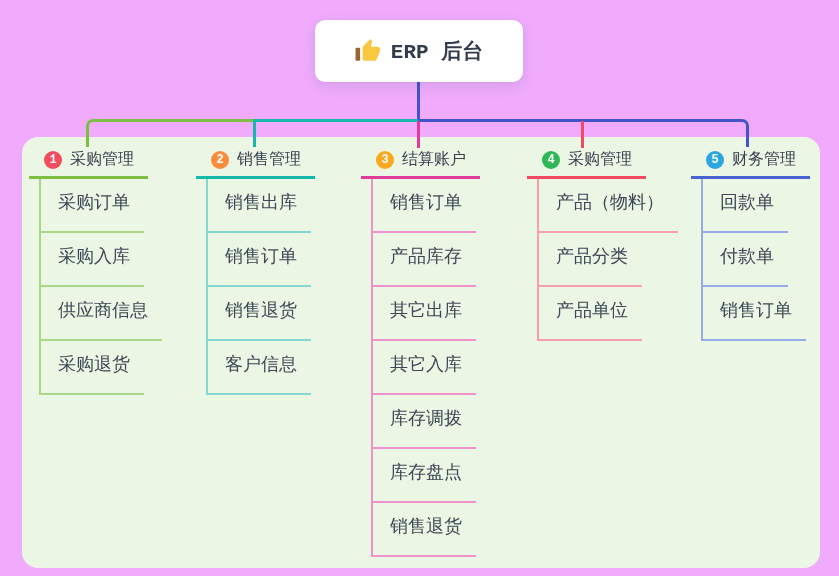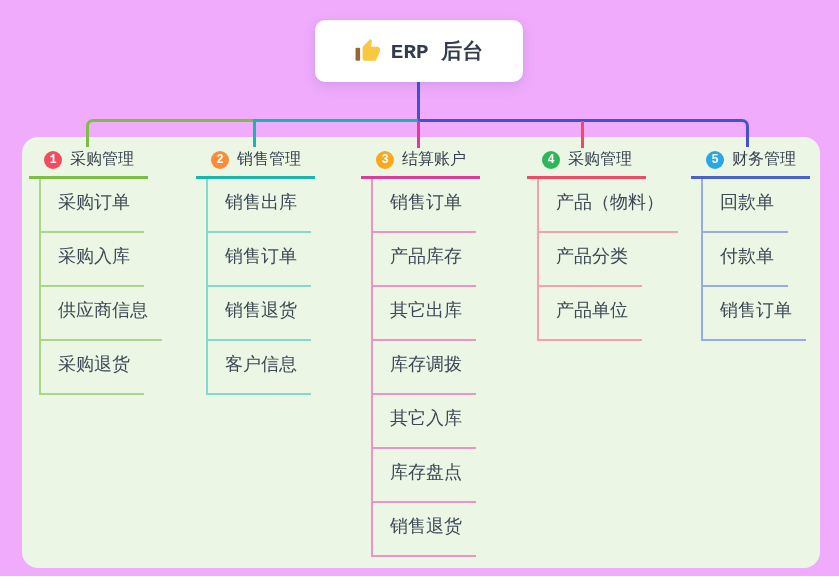--- a/index.html
+++ b/index.html
@@ -90,22 +90,22 @@
 
   <div class="branch b3" style="left:361px">
     <div class="branch-header">
       <span class="badge bg3">3</span>
       <span>结算账户</span>
     </div>
     <div class="children">
       <div class="child">销售订单</div>
       <div class="child">产品库存</div>
       <div class="child">其它出库</div>
+      <div class="child">其它入库</div>
       <div class="child">库存调拨</div>
-      <div class="child">其它入库</div>
       <div class="child">库存盘点</div>
       <div class="child">销售退货</div>
     </div>
   </div>
 
   <div class="branch b4" style="left:527px">
     <div class="branch-header">
       <span class="badge bg4">4</span>
       <span>采购管理</span>
     </div>

